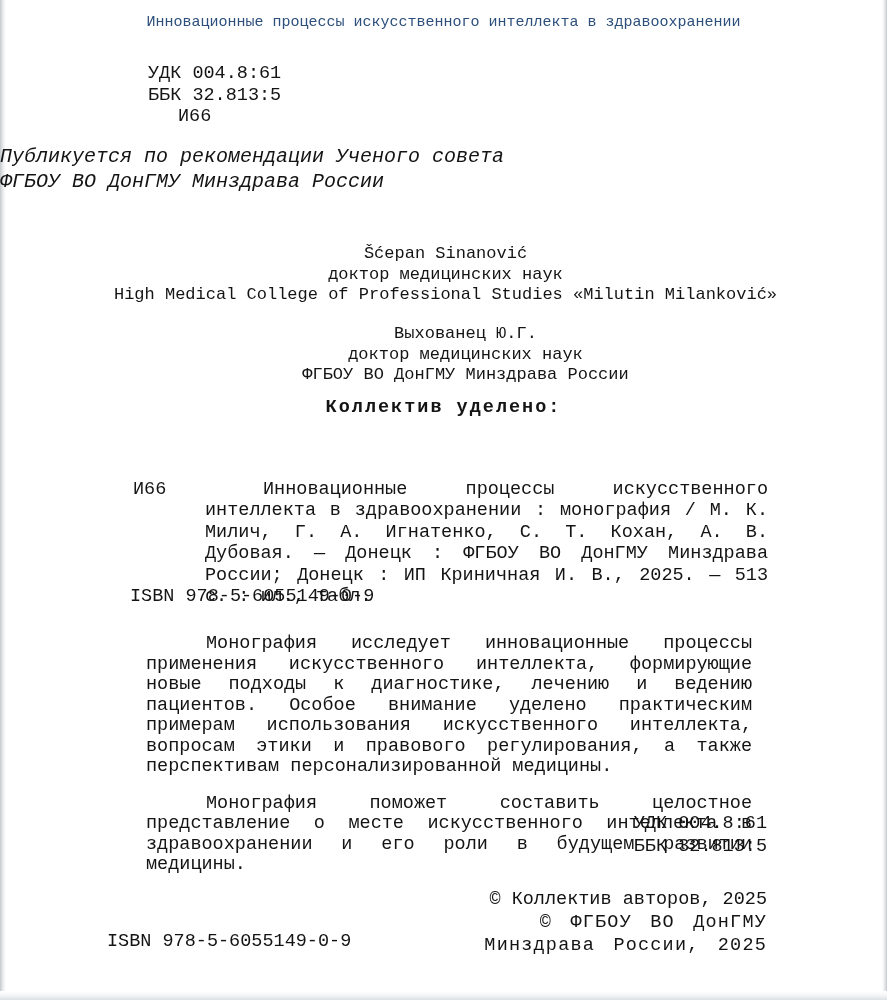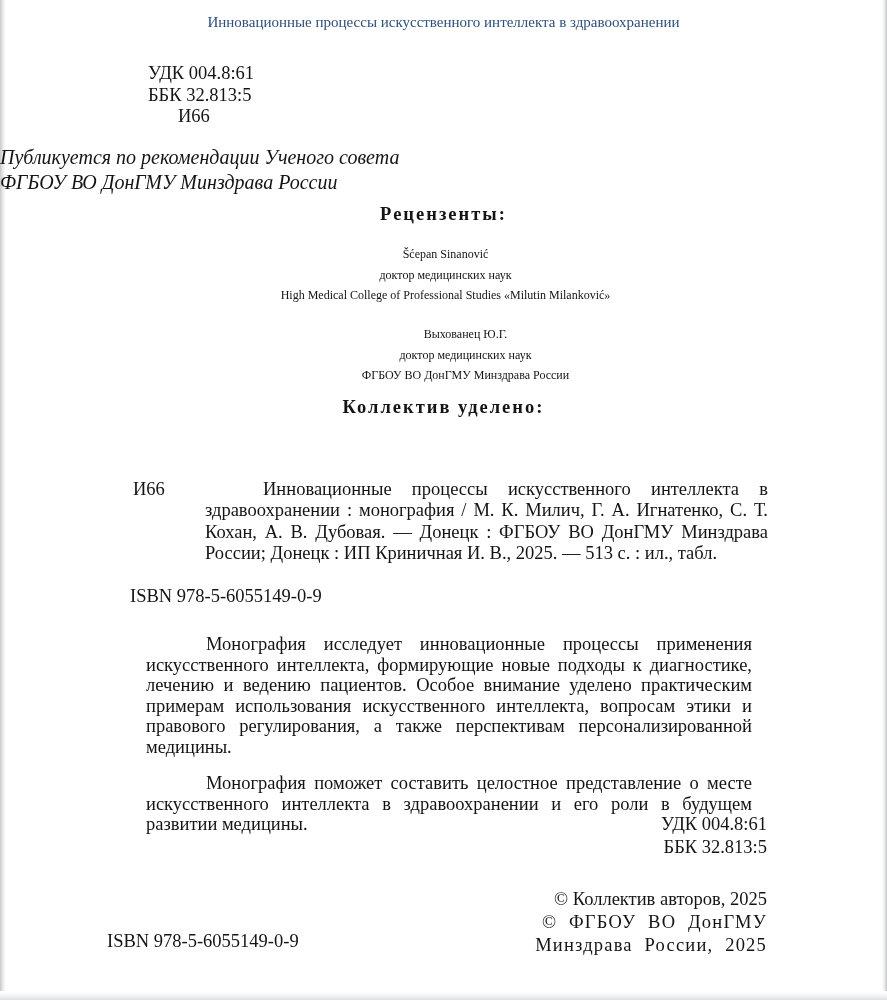--- a/index.html
+++ b/index.html
@@ -2,21 +2,21 @@
 <html><head>
 <meta charset="utf-8">
 <style>
   html, body { margin: 0; padding: 0; background: #ffffff; }
   .page {
     position: relative;
     width: 887px;
     height: 1000px;
     background: #ffffff;
     overflow: hidden;
-    font-family: Liberation Serif, serif;
+    font-family: Liberation Mono, monospace;
     color: #141414;
   }
   .edge-left {
     position: absolute; left: 0; top: 0; bottom: 0; width: 6px;
     background: linear-gradient(to right, #c6c9cc, #eceeef 55%, #ffffff);
   }
   .edge-right {
     position: absolute; right: 0; top: 0; bottom: 0; width: 5px;
     background: linear-gradient(to left, #c6c9cc, #eceeef 55%, #ffffff);
   }
@@ -46,21 +46,21 @@
     text-align: center;
     font-weight: bold;
     font-size: 18.5px;
     letter-spacing: 2px;
   }
   .reviewers-heading { top: 204px; }
   .authors-heading { top: 397px; }
   .centered-block {
     position: absolute; left: 4px; right: 0;
     text-align: center;
-    font-size: 12px; line-height: 20.6px;
+    font-size: 17px; line-height: 20.6px;
   }
   .reviewer-1 { top: 244px; }
   .reviewer-2 { top: 324px; padding-left: 40px; }
   .authors-line { top: 438px; }
   .catalog {
     position: absolute; left: 133px; top: 479px; width: 635px;
     font-size: 18.5px; line-height: 21.4px;
   }
   .catalog-index { position: absolute; left: 0; top: 0; }
   .catalog-record {
@@ -108,21 +108,20 @@
     <div>УДК 004.8:61</div>
     <div>ББК 32.813:5</div>
     <div class="index-line">И66</div>
   </div>
 
   <div class="recommendation">
     <div>Публикуется по рекомендации Ученого совета</div>
     <div>ФГБОУ ВО ДонГМУ Минздрава России</div>
   </div>
 
-  <div class="section-heading reviewers-heading">Рецензенты:</div>
 
   <div class="centered-block reviewer-1">
     <div>Šćepan Sinanović</div>
     <div>доктор медицинских наук</div>
     <div>High Medical College of Professional Studies «Milutin Milanković»</div>
   </div>
 
   <div class="centered-block reviewer-2">
     <div>Выхованец Ю.Г.</div>
     <div>доктор медицинских наук</div>

